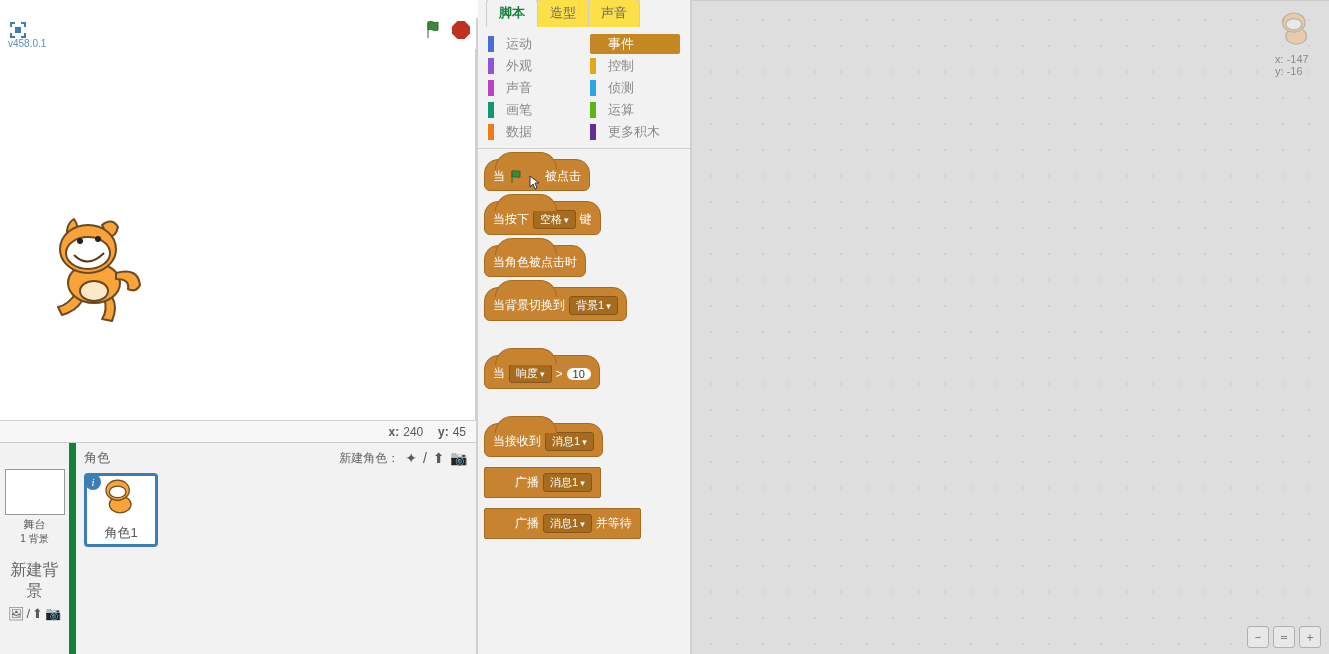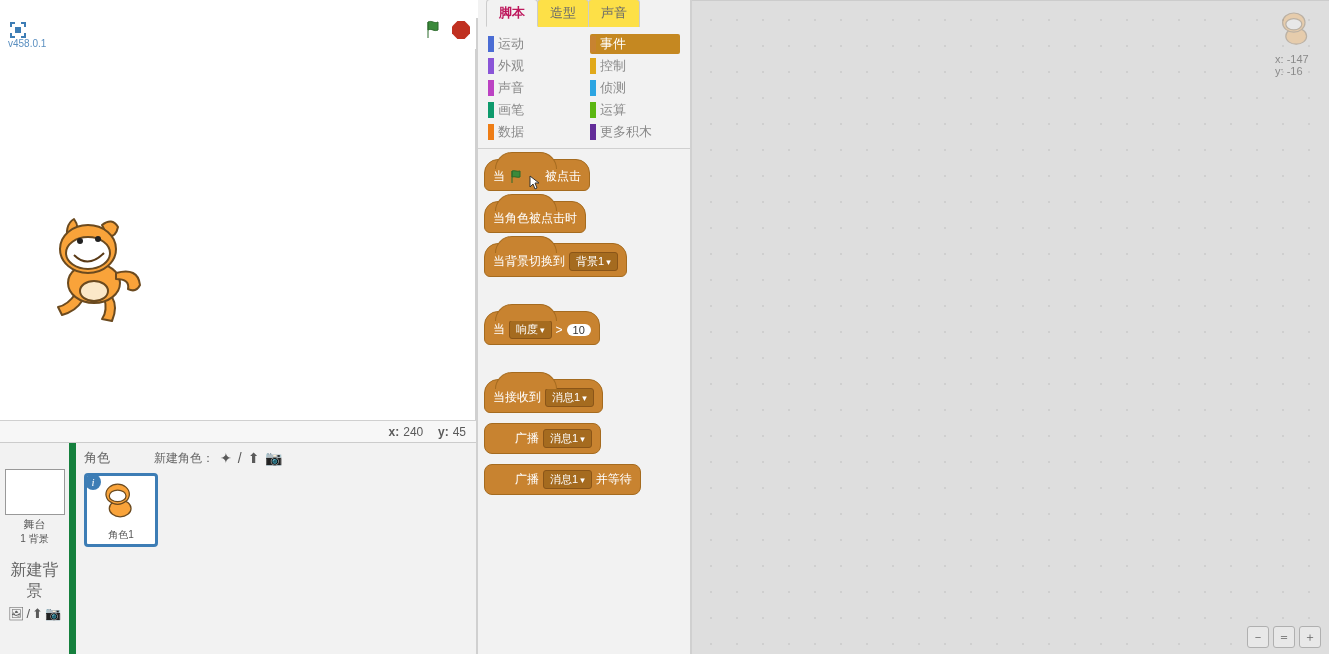--- a/index.html
+++ b/index.html
@@ -25,46 +25,46 @@
 .stage-footer { height: 22px; display: flex; align-items: center; justify-content: flex-end; padding: 0 10px; font-size: 12px; color: #5a5a5a; gap: 4px; background:#f7f7f7; border-bottom:1px solid #ccc;}
 .stage-footer b { font-weight: bold; }
 
 .sprite-pane { flex: 1; background: #f2f2f2; display: flex; }
 .stage-thumb-col { width: 76px; text-align: center; padding: 4px; font-size: 11px; color: #555; border-right:7px solid #15803d; }
 .stage-thumb { width: 60px; height: 46px; background: #fff; border: 1px solid #999; margin: 0 auto 2px; }
 .new-backdrop { margin-top: 14px; font-size: 16px; color: #666; }
 .bd-icons { display: flex; gap: 2px; justify-content: center; margin-top: 4px; color: #5a5a5a; font-size: 13px; }
 
 .sprite-list-col { flex: 1; padding: 4px 8px; }
-.sprite-header { display: flex; justify-content: flex-start; align-items: center; font-size: 13px; color: #666; height: 22px; gap: 44px; }
+.sprite-header { display: flex; justify-content: space-between; align-items: center; font-size: 13px; color: #666; height: 22px; gap: 44px; }
 .new-sprite-icons { display: flex; gap: 6px; color: #5a5a5a; font-size: 14px; }
 .sprite-thumb { width: 74px; height: 74px; border: 3px solid #3d7db5; border-radius: 4px; background: #fff; position: relative; display:flex; flex-direction:column; align-items:center; justify-content:flex-end; padding-bottom:2px; margin-top:4px;}
 .sprite-thumb .info-badge { position: absolute; top: -2px; left: -2px; width: 16px; height: 16px; background: #3d7db5; color: #fff; border-radius: 50%; font-size: 11px; display:flex;align-items:center;justify-content:center; font-style:italic; font-family:serif;}
-.sprite-thumb .sname { font-size: 10px; color: #555; }
+.sprite-thumb .sname { font-size: 13px; color: #555; }
 
 
 .middle-pane { width: 214px; background: #f2f2f2; border-right: 2px solid #d0d0d0; display: flex; flex-direction: column; }
 .tabs { height: 28px; display: flex; position: relative; top: -1px; padding-left:8px;}
 .tab { padding: 4px 12px; font-size: 13px; color: #6a6a6a; border: 1px solid #ccc; border-bottom: none; background: #fde047; border-radius: 4px 4px 0 0; margin-right: -1px; cursor:pointer;}
-.tab.active { background: #f2f2f2; color: #be185d; font-weight: bold; border-bottom: 1px solid #f2f2f2; z-index:2;}
+.tab.active { background: #f2f2f2; color: #15803d; font-weight: bold; border-bottom: 1px solid #f2f2f2; z-index:2;}
 
 .categories { padding: 6px 10px; display: grid; grid-template-columns: 1fr 1fr; gap: 2px 12px; font-size: 13px; color: #8a8a8a; border-bottom: 1px solid #d0d0d0; }
-.cat { display: flex; align-items: center; gap: 4px; cursor: pointer; padding:1px 0;}
+.cat { display: flex; align-items: center; gap: 12px; cursor: pointer; padding:1px 0;}
 .cat .swatch { width: 6px; height: 16px; }
 .cat.active { background: #c58821; color: #fff; padding: 1px 4px 1px 0; border-radius:2px;}
 
 .blocks { padding: 10px 6px; display: flex; flex-direction: column; gap: 10px; overflow:hidden;}
 .block { background: #c88330; border: 1px solid #a56b1f; border-radius: 6px; color: #fff; font-size: 12px; padding: 5px 8px; display: inline-flex; align-items: center; gap: 4px; width: fit-content; position: relative; cursor:grab;}
 .block.hat { border-radius: 14px 14px 6px 6px; padding-top: 8px; }
 .block.hat::before { content:''; position:absolute; top:-8px; left:10px; width:60px; height:16px; background:#c88330; border:1px solid #a56b1f; border-bottom:none; border-radius: 30px 30px 0 0; }
 .block .dd { background: #a56b1f; border:1px solid #8a5518; border-radius: 3px; padding: 1px 6px; font-size: 11px; display:inline-flex; align-items:center; gap:2px;}
 .block .dd::after { content:'▾'; font-size:9px; }
 .block .numfield { background:#fff; color:#333; border-radius: 8px; padding: 0 6px; font-size:11px; }
 .block .flagmini { color:#2a7a2a; }
-.block.stack { border-radius: 8px; padding-left: 30px; }
+.block.stack { border-radius: 2px; padding-left: 30px; }
 .sep { height: 14px; }
 
 
 .right-pane { flex: 1; background: #dedede; position: relative; background-image: radial-gradient(circle, #cfcfcf 1px, transparent 1px); background-size: 26px 26px; background-position: 6px 6px; border-top:1px solid #ccc;}
 .sprite-corner { position: absolute; top: 8px; right: 10px; font-size: 11px; color: #8a8a8a; }
 .sprite-corner .mini-cat { opacity: .5; }
 .zoom-controls { position: absolute; bottom: 6px; right: 8px; display: flex; gap: 4px; }
 .zoom-controls .zbtn { width: 22px; height: 22px; background: #e8e8e8; border: 1px solid #b0b0b0; border-radius: 3px; display:flex;align-items:center;justify-content:center; font-size:12px; color:#666; cursor:pointer;}
 
 svg { display: block; }
@@ -250,20 +250,25 @@
             </svg>
         </span>
         <span style="position:relative;width:12px;">
           <svg width="12" height="16" viewBox="0 0 12 16" style="position:absolute;top:-2px;">
               <path d="M1 1 L1 12 L4 9 L6 14 L8 13 L6 8 L10 8 Z" fill="#fff" stroke="#333" stroke-width="1"></path>
             </svg>
         </span>
         <span>被点击</span>
       </div>
 
+      <div class="block hat">
+        <span>当按下</span>
+        <span class="dd">空格</span>
+        <span>键</span>
+      </div>
 
       <div class="block hat">
         <span>当角色被点击时</span>
       </div>
 
       <div class="block hat">
         <span>当背景切换到</span>
         <span class="dd">背景1</span>
       </div>
 

